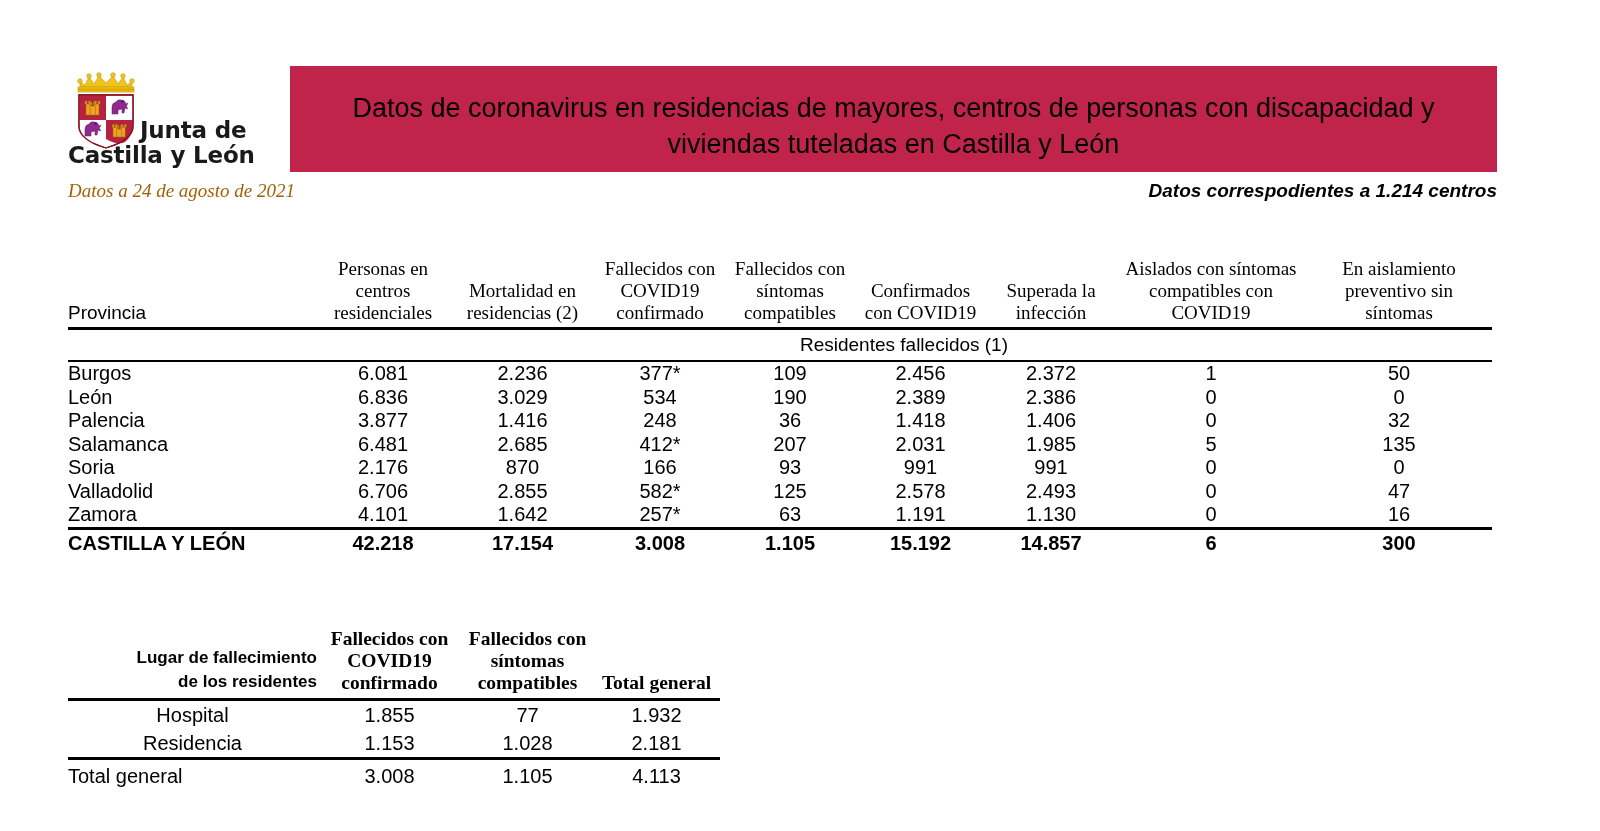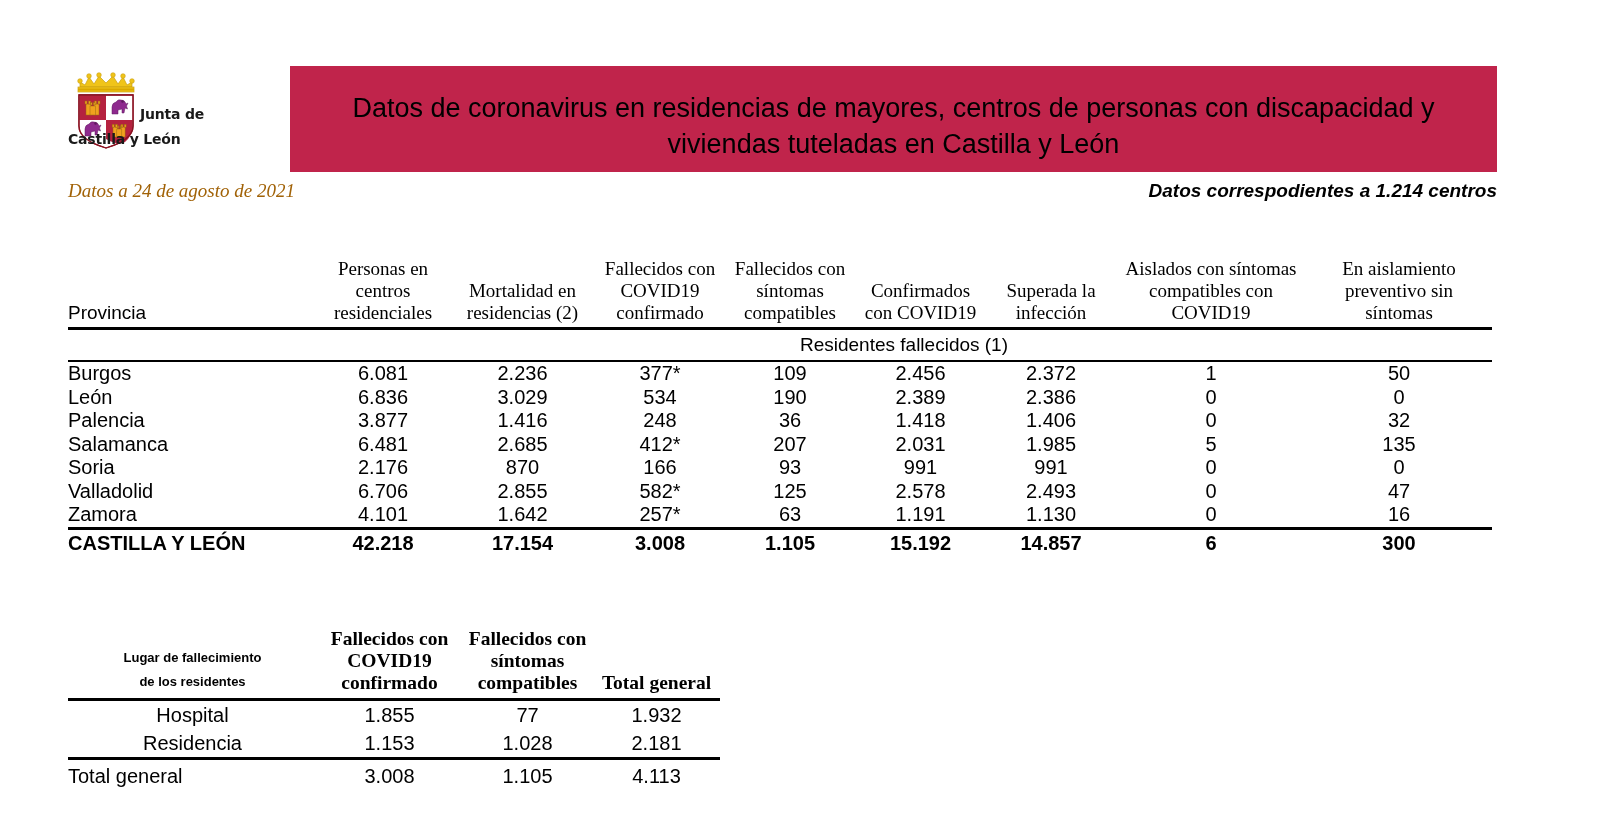--- a/index.html
+++ b/index.html
@@ -33,25 +33,25 @@
   #coat-of-arms {
     position: absolute;
     left: 4px;
     top: 2px;
     width: 68px;
     height: 82px;
   }
   #logo-text {
     position: absolute;
     left: 0px;
-    top: 36px;
+    top: 52px;
     width: 210px;
     font-family: "DejaVu Sans", sans-serif;
     font-weight: bold;
-    font-size: 14px;
+    font-size: 23px;
     line-height: 25px;
     letter-spacing: -0.2px;
     color: #1a1a1a;
   }
   #logo-line1 { padding-left: 72px; }
   #logo-line2 { padding-left: 0px; }
 
   #date-note {
     position: absolute;
     left: 68px;
@@ -188,23 +188,23 @@
     font-weight: bold;
     font-size: 19.5px;
     line-height: 22px;
     text-align: center;
     vertical-align: bottom;
     padding-bottom: 4px !important;
   }
   .c2h-left {
     font-family: "Liberation Sans", sans-serif;
     font-weight: bold;
-    font-size: 13px;
+    font-size: 17px;
     line-height: 24px;
-    text-align: center;
+    text-align: right;
     vertical-align: bottom;
     padding-bottom: 4px !important;
   }
   tr.r2-rule > td { border-bottom: 3.5px solid #000; }
   tr.r2 td {
     font-family: "Liberation Sans", sans-serif;
     font-size: 20px;
     line-height: 28px;
     height: 28px;
     text-align: center;

